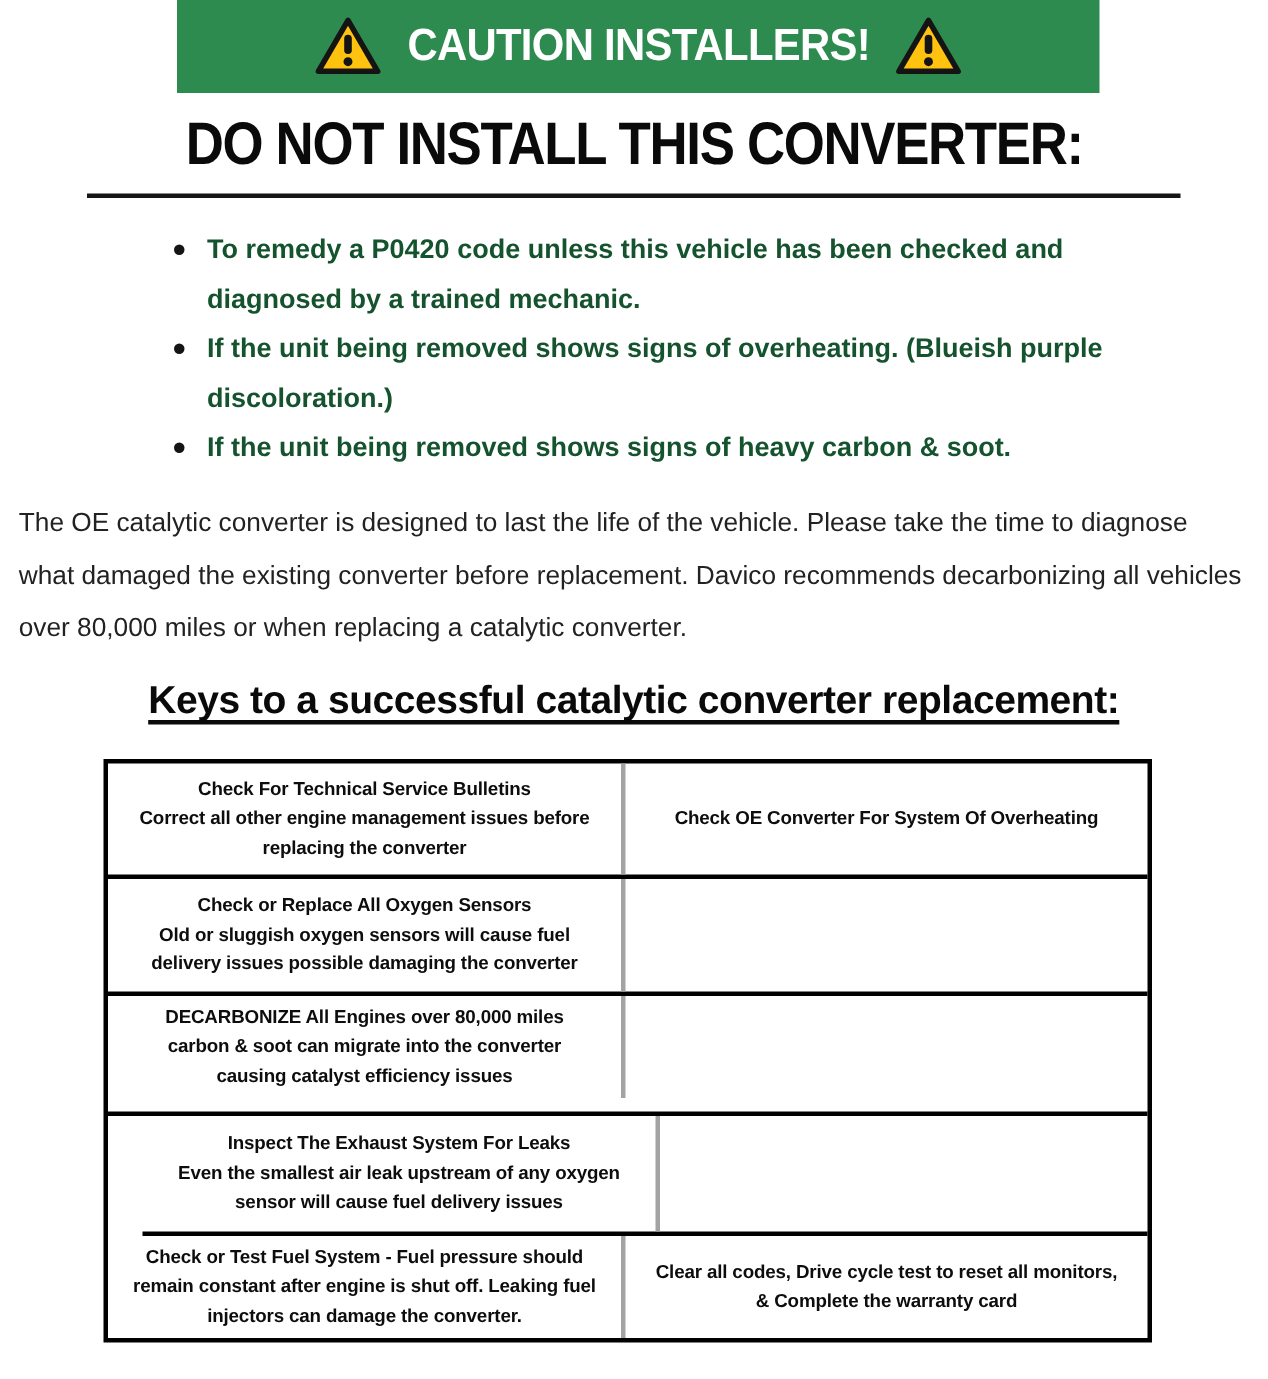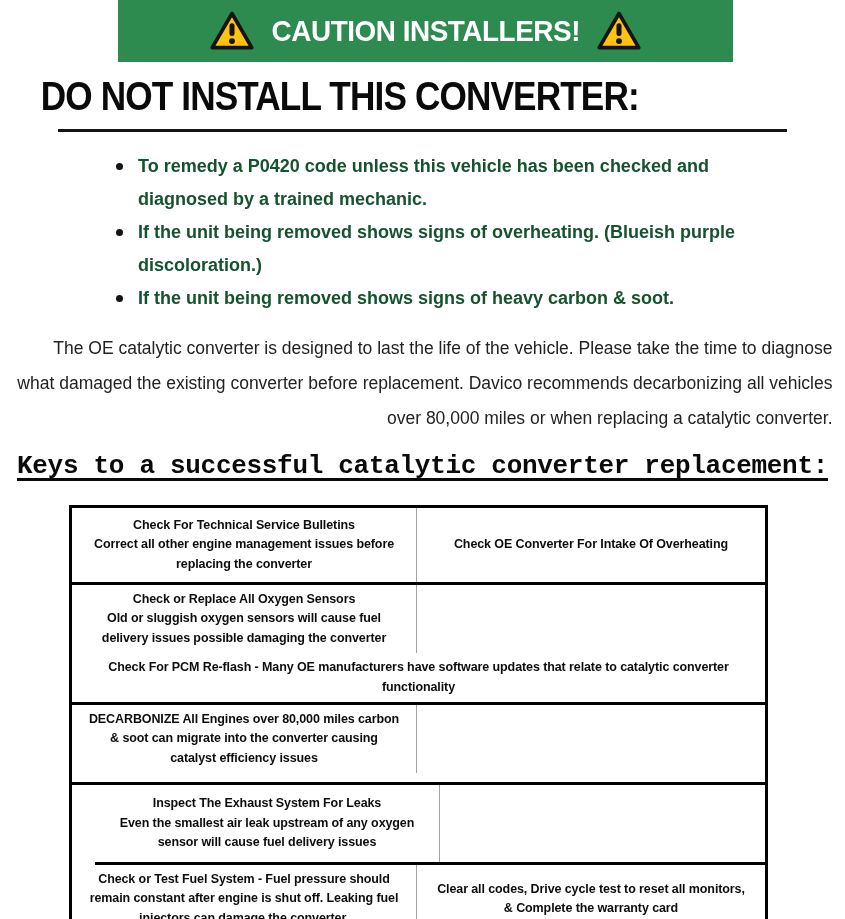--- a/index.html
+++ b/index.html
@@ -12,21 +12,21 @@
   .banner{
     margin-left:118px;width:615px;height:62px;
     display:flex;align-items:center;justify-content:center;gap:5px;
   }
   .banner-text{
     color:#fff;font-weight:bold;font-size:30px;letter-spacing:-0.5px;
     display:inline-block;transform:scaleX(0.93);white-space:nowrap;
   }
   .warn-icon{display:inline-flex;flex:0 0 auto;}
   
-  .title-wrap{text-align:left;margin-top:12px;}
+  .title-wrap{text-align:center;margin-top:12px;}
   .title{
     display:inline-block;font-weight:bold;font-size:40px;letter-spacing:-1px;
     transform:scaleX(0.88);transform-origin:center;white-space:nowrap;color:#0a0a0a;
   }
   .divider{
     margin:10px 0 0 58px;width:729px;height:0;
     border-top:3px solid #151515;
   }
   
   ul.bullets{
@@ -35,50 +35,50 @@
   ul.bullets li{
     position:relative;padding-left:26px;
     font-weight:bold;font-size:18px;line-height:33px;color:#14532d;
   }
   ul.bullets li::before{
     content:"";position:absolute;left:4px;top:13px;
     width:7px;height:7px;border-radius:50%;background:#141414;
   }
   
   .para{
-    margin:16px auto 0;width:820px;text-align:right;
+    margin:16px auto 0;width:820px;text-align:left;
     font-size:17.5px;line-height:35px;color:#222;font-weight:normal;
   }
   
   .keys-wrap{text-align:center;margin-top:15px;}
   .keys{
     display:inline-block;font-weight:bold;font-size:26px;letter-spacing:-0.3px;
     text-decoration:underline;text-decoration-thickness:3px;text-underline-offset:5px;
     color:#0a0a0a;
   }
   
   .ktable{
     margin:24px 0 0 69px;width:699px;
     border:3px solid #000;box-sizing:border-box;
   }
   .krow{display:flex;border-bottom:3px solid #000;}
   .krow:last-child{border-bottom:none;}
   .krow:nth-child(1){min-height:74px;}
-  .krow:nth-child(2){min-height:75px;flex-direction:column;}
+  .krow:nth-child(2){min-height:75px;}
   .krow:nth-child(3){min-height:77px;flex-direction:column;}
   .krow:nth-child(4){min-height:77px;margin-left:23px;}
   .krow:nth-child(5){min-height:62px;}
   .krow:nth-child(6){min-height:67px;}
   .kcell{
     display:flex;align-items:center;justify-content:center;
     text-align:center;padding:5px 16px;box-sizing:border-box;
     font-weight:bold;font-size:12.5px;line-height:1.55;letter-spacing:-0.1px;
     white-space:pre-line;color:#0d0d0d;
   }
-  .kcell.left{width:345px;border-right:1px solid #a3a3a3;flex:0 0 auto;}
+  .kcell.left{width:345px;border-right:3px solid #a3a3a3;flex:0 0 auto;}
   .kcell.right{flex:1 1 auto;}
 </style>
 </head>
 <body>
 
 <div class="banner" style="background:#2e8b50;">
   <span class="warn-icon">
     <svg width="46" height="42" viewBox="0 0 100 90" aria-hidden="true">
       <path d="M50 7 L93 81 L7 81 Z" fill="#FFC20E" stroke="#141414" stroke-width="8" stroke-linejoin="round"></path>
       <rect x="44.5" y="28" width="11" height="28" rx="5.5" fill="#141414"></rect>
@@ -102,33 +102,32 @@
 
 <ul class="bullets">
   <li>To remedy a P0420 code unless this vehicle has been checked and diagnosed by a trained mechanic.</li>
   <li>If the unit being removed shows signs of overheating. (Blueish purple discoloration.)</li>
   <li>If the unit being removed shows signs of heavy carbon &amp; soot.</li>
 </ul>
 
 <p class="para">The OE catalytic converter is designed to last the life of the vehicle. Please take the time to diagnose what damaged the existing converter before replacement. Davico recommends decarbonizing all vehicles over 80,000 miles or when replacing a catalytic converter.</p>
 
 <div class="keys-wrap">
-  <h2 class="keys" style="margin:0;font-family:Liberation Mono, monospace;">Keys to a successful catalytic converter replacement:</h2>
+  <h2 class="keys" style="margin:0;">Keys to a successful catalytic converter replacement:</h2>
 </div>
 
 <div class="ktable">
   <div class="krow">
     <div class="kcell left">Check For Technical Service Bulletins
 Correct all other engine management issues before replacing the converter</div>
-    <div class="kcell right">Check OE Converter For Intake Of Overheating</div>
+    <div class="kcell right">Check OE Converter For System Of Overheating</div>
   </div>
   <div class="krow">
     <div class="kcell left">Check or Replace All Oxygen Sensors
 Old or sluggish oxygen sensors will cause fuel delivery issues possible damaging the converter</div>
-    <div class="kcell right">Check For PCM Re-flash - Many OE manufacturers have software updates that relate to catalytic converter functionality</div>
   </div>
   <div class="krow">
     <div class="kcell left">DECARBONIZE All Engines over 80,000 miles carbon &amp; soot can migrate into the converter causing catalyst efficiency issues</div>
   </div>
   <div class="krow">
     <div class="kcell left">Inspect The Exhaust System For Leaks
 Even the smallest air leak upstream of any oxygen sensor will cause fuel delivery issues</div>
   </div>
   <div class="krow">
     <div class="kcell left">Check or Test Fuel System - Fuel pressure should remain constant after engine is shut off.  Leaking fuel injectors can damage the converter.</div>

